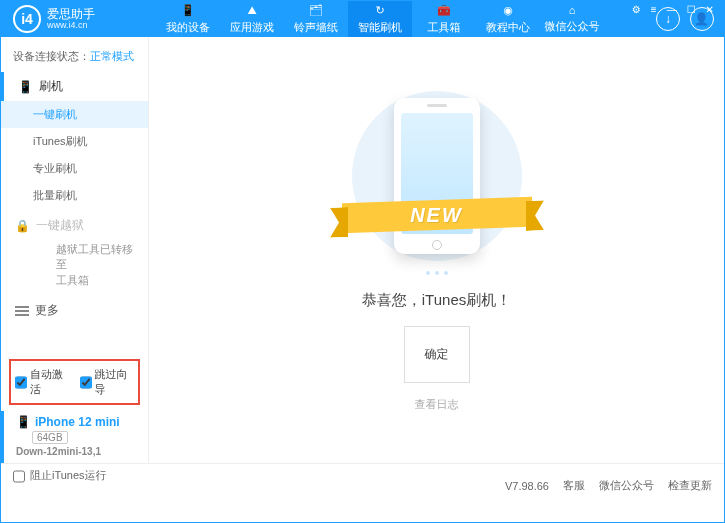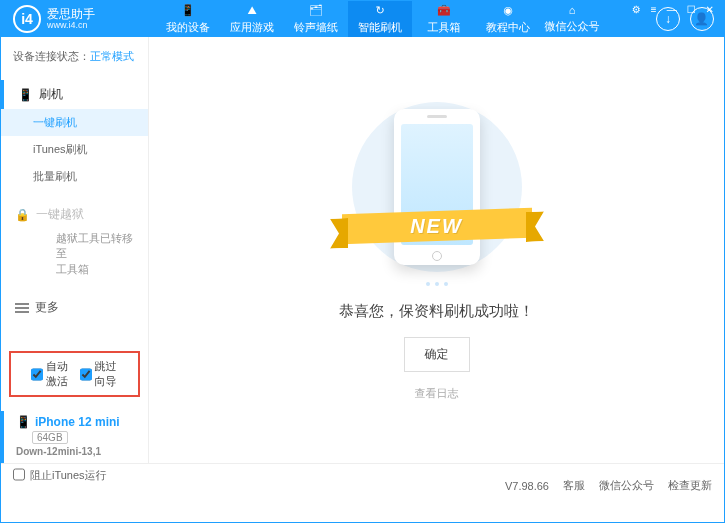--- a/index.html
+++ b/index.html
@@ -11,31 +11,31 @@
 .logo-url { font-size: 9px; opacity: 0.9; }
 .nav { display: flex; flex: 1; height: 100%; }
 .nav-item { width: 64px; display: flex; flex-direction: column; align-items: center; justify-content: center; font-size: 11px; cursor: pointer; }
 .nav-item.active { background: #0d8bf2; }
 .nav-icon { margin-bottom: 3px; display: flex; align-items: center; justify-content: center; }
 .header-right { display: flex; align-items: center; padding-right: 10px; gap: 10px; }
 .circ-btn { width: 24px; height: 24px; border: 1.5px solid #fff; border-radius: 50%; display: flex; align-items: center; justify-content: center; cursor: pointer; font-size: 12px; }
 .win-ctrls { position: absolute; top: 4px; right: 8px; display: flex; gap: 4px; color: #fff; font-size: 10px; }
 .win-ctrls span { cursor: pointer; padding: 0 3px; }
 .body-row { display: flex; height: 426px; }
-.sidebar { width: 148px; border-right: 1px solid #eee; display: flex; flex-direction: column; padding-top: 8px; gap: 8px; }
+.sidebar { width: 148px; border-right: 1px solid #eee; display: flex; flex-direction: column; padding-top: 8px; }
 .conn-status { padding: 4px 12px 8px; font-size: 11px; color: #666; }
 .conn-status .mode { color: #1e9fff; }
 .section { margin-bottom: 2px; }
 .section-h { display: flex; align-items: center; padding: 6px 14px; font-size: 12px; color: #555; gap: 6px; cursor: pointer; }
 .section-h.flash { border-left: 3px solid #1e9fff; color: #333; }
 .sub-item { padding: 6px 0 6px 32px; font-size: 11px; color: #666; cursor: pointer; }
 .sub-item.active { background: #e6f4ff; color: #1e9fff; }
 .jailbreak-h { color: #bbb; }
 .jailbreak-note { padding: 2px 14px 6px 32px; font-size: 11px; color: #999; line-height: 1.4; margin-left: 23px; }
-.red-box { border: 2px solid #e74c3c; margin: 2px 8px 4px; padding: 6px 20px; display: flex; gap: 10px; font-size: 11px; }
+.red-box { border: 2px solid #e74c3c; margin: 2px 8px 4px; padding: 6px 4px; display: flex; gap: 10px; font-size: 11px; }
 .cb-opt { display: flex; align-items: center; gap: 3px; color: #444; }
 .cb-opt input { width: 12px; accent-color: #1e9fff; }
 .device-block { padding: 4px 12px 6px; border-left: 3px solid #1e9fff; margin-top: 2px; }
 .device-name { color: #1e9fff; font-weight: 600; font-size: 12px; display: flex; align-items: center; gap: 4px; }
 .device-cap { display: inline-block; border: 1px solid #ccc; border-radius: 2px; padding: 0 4px; font-size: 10px; color: #888; margin: 2px 16px; }
 .device-det { font-size: 10px; color: #888; font-weight: bold; }
 .main { flex: 1; display: flex; flex-direction: column; align-items: center; justify-content: center; padding: 20px; position: relative; }
 .illus { position: relative; width: 230px; height: 175px; display: flex; align-items: center; justify-content: center; }
 .circle-bg { width: 170px; height: 170px; border-radius: 50%; background: #e9f3fb; position: absolute; }
 .phone { position: relative; width: 86px; height: 156px; background: #fff; border-radius: 10px; box-shadow: 0 6px 14px rgba(0,0,0,0.15); display: flex; flex-direction: column; align-items: center; padding-top: 6px; }
@@ -44,24 +44,24 @@
 .phone .home { width: 10px; height: 10px; border: 1.5px solid #ccc; border-radius: 50%; margin-bottom: 4px; }
 .ribbon { position: absolute; width: 200px; height: 40px; bottom: 28px; display: flex; align-items: center; justify-content: center; }
 .ribbon-shape { position: absolute; width: 190px; height: 30px; background: #ffc93c; transform: skewY(-2deg); }
 .ribbon-shape::before, .ribbon-shape::after { content: ''; position: absolute; width: 18px; height: 30px; background: #e6a800; top: 4px; }
 .ribbon-shape::before { left: -12px; clip-path: polygon(0 0,100% 0,100% 100%,0 100%,50% 50%); }
 .ribbon-shape::after { right: -12px; clip-path: polygon(0 0,100% 0,50% 50%,100% 100%,0 100%); }
 .ribbon-text { position: relative; color: #fff; font-weight: 900; font-size: 20px; letter-spacing: 2px; font-style: italic; text-shadow: 1px 1px 0 rgba(0,0,0,0.1); }
 .dots-row { display: flex; gap: 5px; margin-top: 8px; }
 .dot { width: 4px; height: 4px; border-radius: 50%; background: #cde6fb; }
 .success-msg { margin-top: 16px; font-size: 15px; color: #444; }
-.ok-btn { margin-top: 16px; border: 1px solid #ddd; background: #fff; padding: 8px 20px; font-size: 12px; cursor: pointer; color: #444; }
+.ok-btn { margin-top: 16px; border: 1px solid #ddd; background: #fff; padding: 19px 20px; font-size: 12px; cursor: pointer; color: #444; }
 .log-link { margin-top: 14px; font-size: 11px; color: #aaa; cursor: pointer; }
 .status-bar { height: 24px; border-top: 1px solid #eee; display: flex; align-items: center; padding: 0 12px; font-size: 11px; color: #666; }
-.status-left { display: flex; align-items: flex-start; gap: 5px; }
+.status-left { display: flex; align-items: flex-end; gap: 5px; }
 .status-right { margin-left: auto; display: flex; align-items: center; gap: 14px; }
 .status-right span { cursor: pointer; margin-top: 20px; }
 .ham { display:inline-block; width:14px; }
 .ham div{ height:2px; background:#888; margin:2px 0; }
 </style>
 </head>
 <body>
 
 <div class="win-ctrls">
   <span>⚙</span>
@@ -122,20 +122,21 @@
     </div>
 
     <div class="section">
       <div class="section-h flash">
         <span>📱</span>
         <span>刷机</span>
       </div>
       <div id="flash-items">
           <div class="sub-item active">一键刷机</div>
           <div class="sub-item">iTunes刷机</div>
+          <div class="sub-item">专业刷机</div>
           <div class="sub-item">批量刷机</div>
         </div>
     </div>
 
     <div class="section">
       <div class="section-h jailbreak-h">
         <span>🔒</span>
         <span>一键越狱</span>
       </div>
       <div class="jailbreak-note">
@@ -189,21 +190,21 @@
       <div class="ribbon">
         <div class="ribbon-shape"></div>
         <div class="ribbon-text">NEW</div>
       </div>
     </div>
     <div class="dots-row">
       <div class="dot"></div>
         <div class="dot"></div>
         <div class="dot"></div>
     </div>
-    <div class="success-msg">恭喜您，保资料刷机成功啦！</div>
+    <div class="success-msg">恭喜您，iTunes刷机！</div>
     <button class="ok-btn">确定</button>
     <div class="log-link">查看日志</div>
   </div>
 </div>
 
 <div class="status-bar">
   <label class="status-left">
     <input type="checkbox" style="width: 12px;">
       <span>阻止iTunes运行</span>
   </label>

